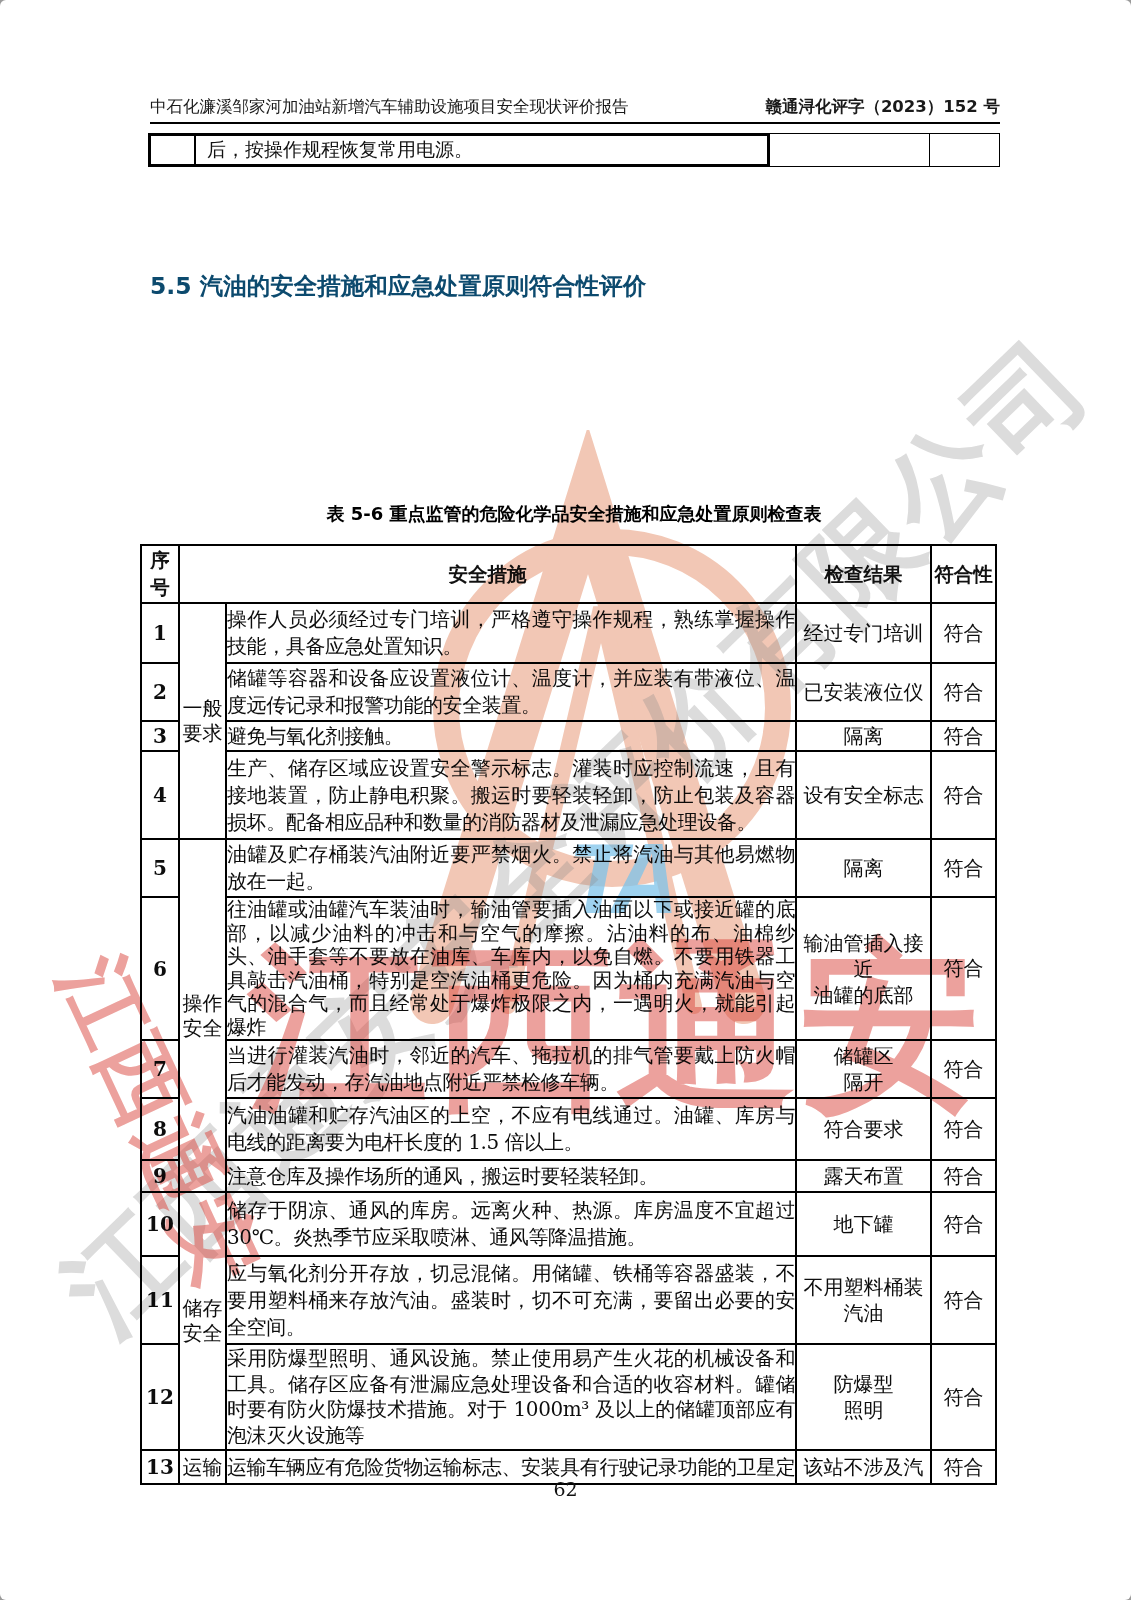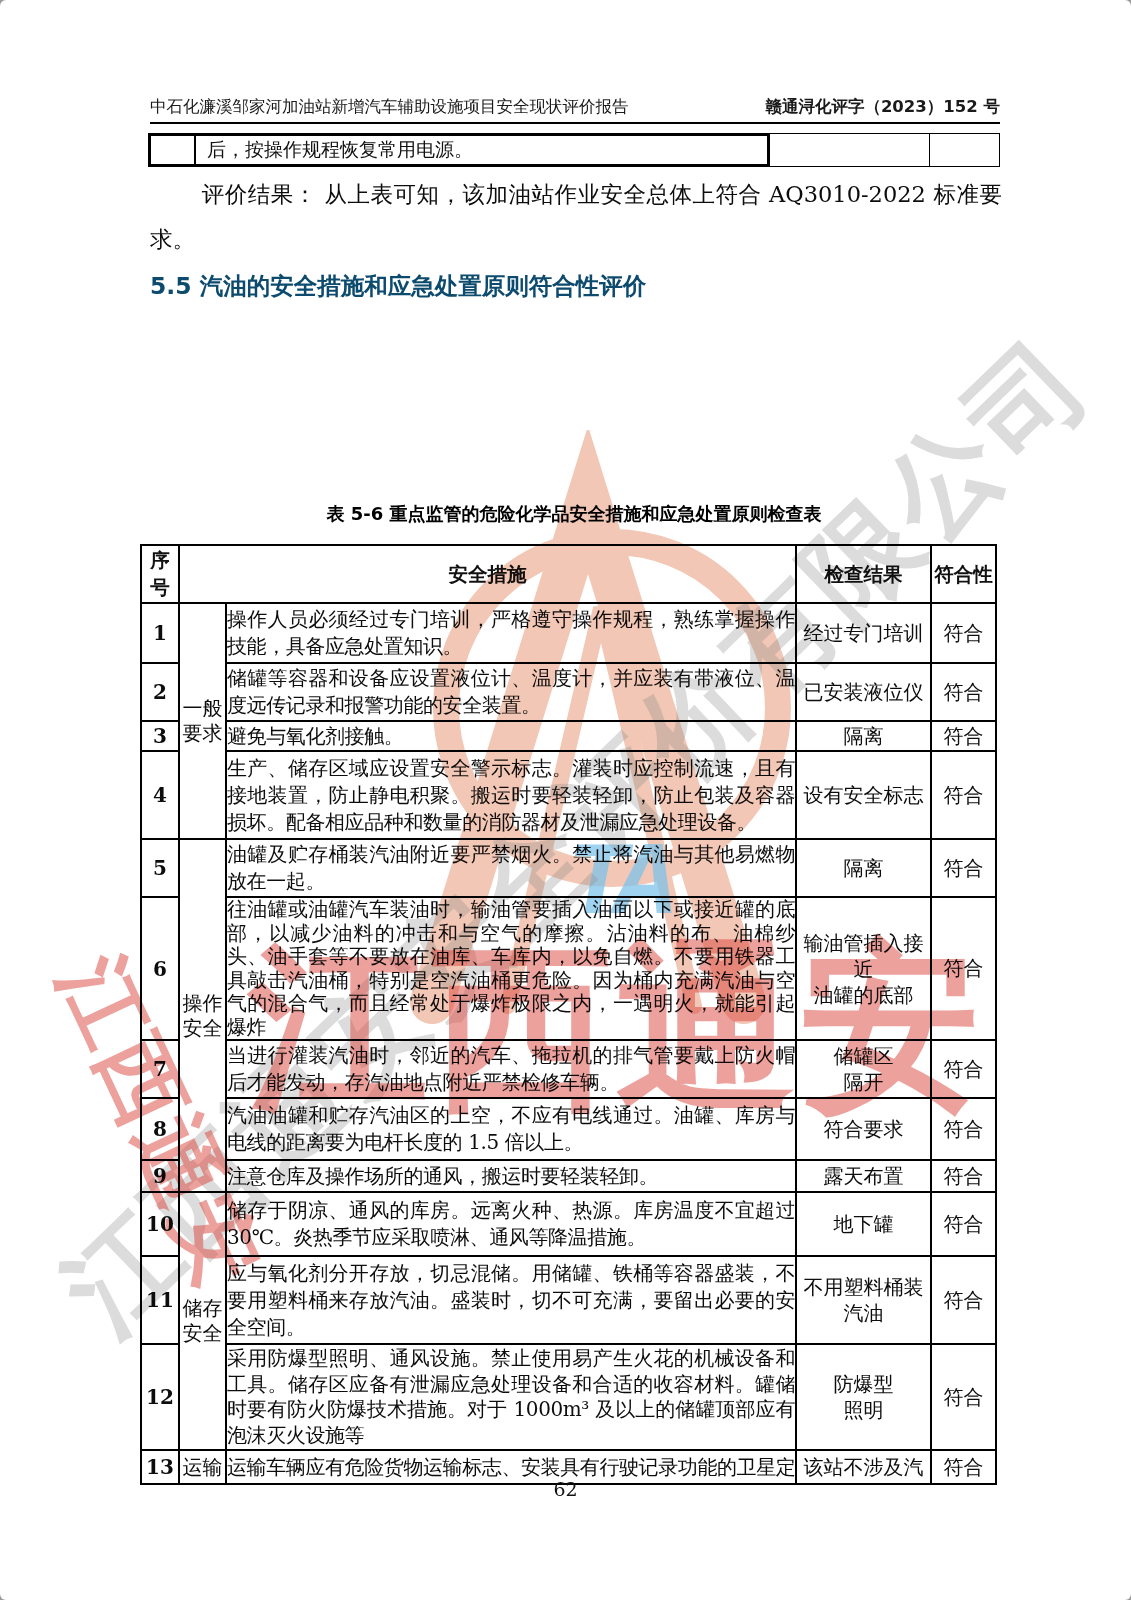--- a/index.html
+++ b/index.html
@@ -98,21 +98,20 @@
     <div class="frag-left">
       <div class="frag-c1"></div>
       <div class="frag-c2">后，按操作规程恢复常用电源。</div>
     </div>
     <div class="frag-right">
       <div class="frag-c3"></div>
       <div class="frag-c4"></div>
     </div>
   </div>
 
-  <p class="para para-result">评价结果：  从上表可知，该加油站作业安全总体上符合 AQ3010-2022 标准要求。</p>
 
   <h2 class="section-heading">5.5 汽油的安全措施和应急处置原则符合性评价</h2>
 
 
   <div class="tbl-title">表 5-6  重点监管的危险化学品安全措施和应急处置原则检查表</div>
 
   <table class="checklist" id="main-table">
     <colgroup>
       <col style="width:38px">
         <col style="width:47px">

